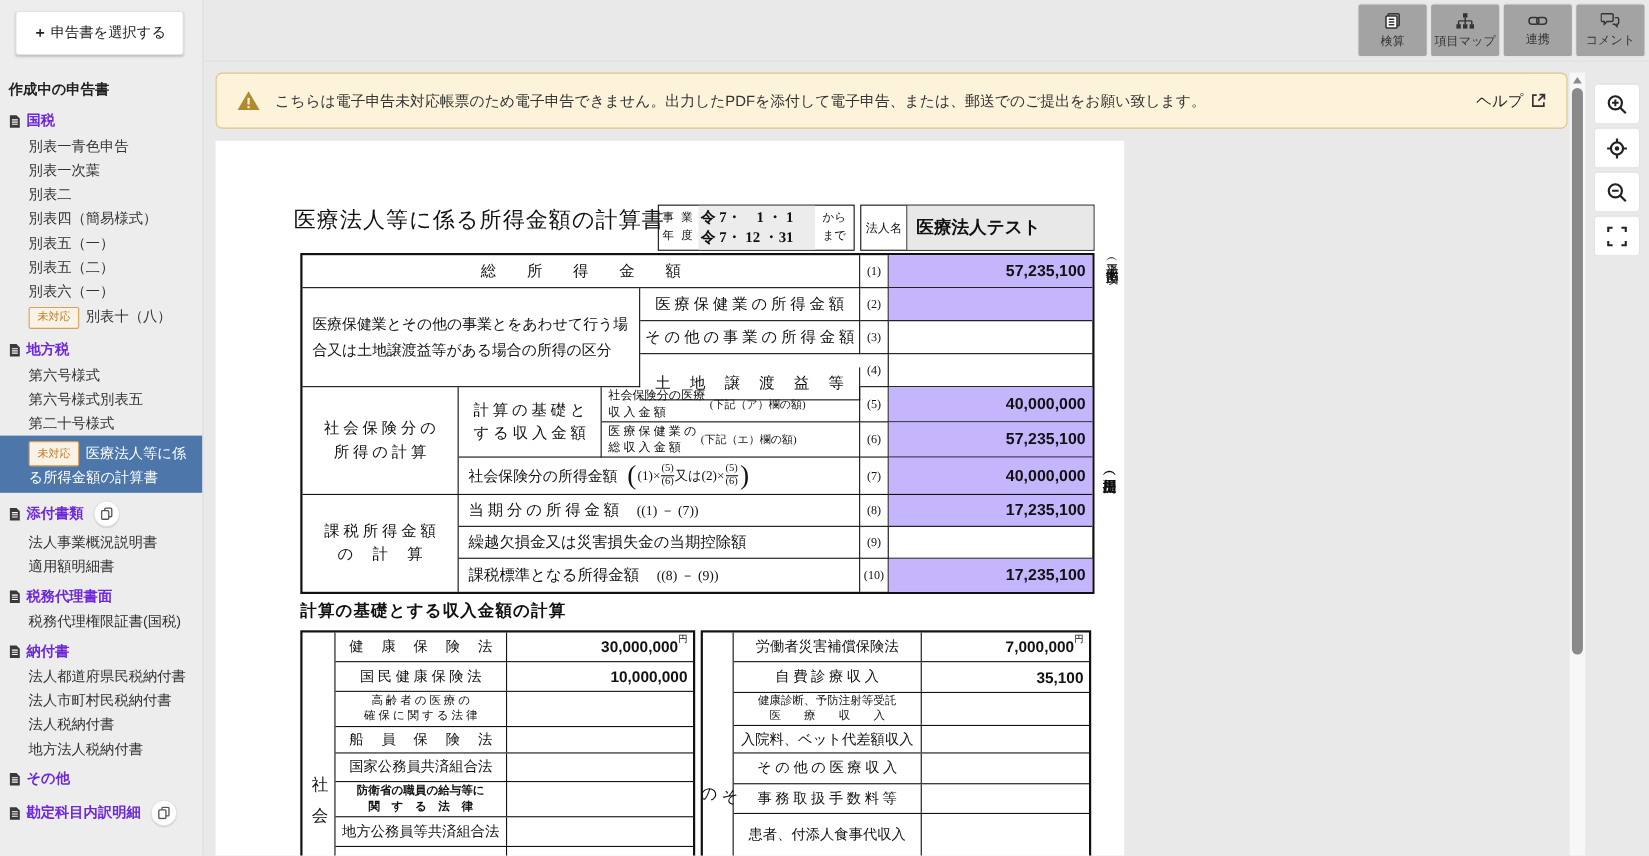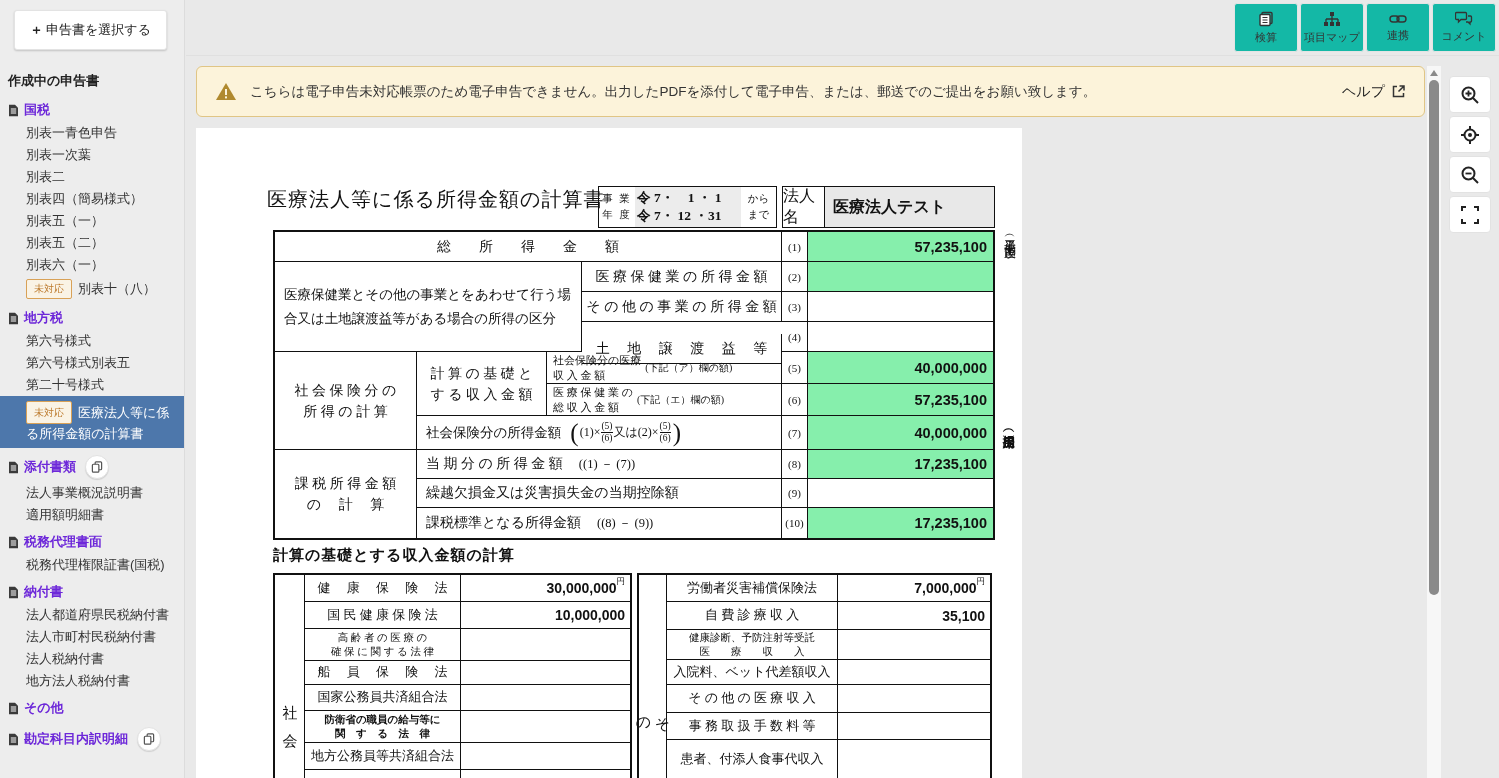--- a/index.html
+++ b/index.html
@@ -14,21 +14,21 @@
   .sb-sec-title { display:flex; align-items:center; gap:5px; padding:7px 8px 3px 8px; font-size:13px; font-weight:bold; color:#6d28d9; }
   .doc-ico svg { display:block; }
   .sb-item { padding:3px 6px 3px 26px; font-size:13px; color:#333; line-height:16px; cursor:pointer; }
   .badge { display:inline-block; font-size:10px; color:#bd7b2e; background:#faf3e5; border:1px solid #d8a157; border-radius:2px; padding:1px 7px; margin-right:6px; vertical-align:1px; }
   .sb-item-active { background:#4d77ab; color:#fff; padding:5px 6px 5px 26px; font-size:13px; line-height:19px; cursor:pointer; }
   .copy-btn { width:24px; height:24px; background:#fff; border:1px solid #e2e2e2; border-radius:50%; box-shadow:0 1px 1px rgba(0,0,0,.12); display:inline-flex; align-items:center; justify-content:center; margin-left:4px; cursor:pointer; }
 
   
   .topbar { position:absolute; left:186px; top:0; width:1313px; height:56px; background:#e9e9e9; border-bottom:1px solid #e0e0e0; }
   .tb-actions { position:absolute; right:3px; top:3px; display:flex; gap:2px; }
-  .tb-btn { width:64px; height:49px; background:#14b8a6; border:1px solid #e4e4e4; border-radius:3px; display:flex; flex-direction:column; align-items:center; justify-content:center; gap:3px; font-size:11px; color:#333; cursor:pointer; }
+  .tb-btn { width:64px; height:49px; background:#a3a3a3; border:1px solid #e4e4e4; border-radius:3px; display:flex; flex-direction:column; align-items:center; justify-content:center; gap:3px; font-size:11px; color:#333; cursor:pointer; }
 
   
   .banner { position:absolute; left:196px; top:66px; width:1229px; height:51px; background:#fcf3da; border:1px solid #e0c585; border-radius:6px; display:flex; align-items:center; padding:0 18px; }
   .banner-text { font-size:13.5px; color:#333; margin-left:13px; }
   .banner-help { margin-left:auto; display:flex; align-items:center; gap:6px; font-size:14px; color:#222; cursor:pointer; }
 
   
   .scrollbar { position:absolute; left:1427px; top:66px; width:14px; height:712px; background:#f7f7f7; }
   .sb-up { position:absolute; left:3px; top:4px; width:0; height:0; border-left:4px solid transparent; border-right:4px solid transparent; border-bottom:6px solid #8a8a8a; }
   .sb-thumb { position:absolute; left:2px; top:14px; width:10px; height:515px; background:#8a8a8a; border-radius:5px; }
@@ -36,36 +36,36 @@
   .rt-btn { width:42px; height:37px; background:#fff; border:1px solid #e2e2e2; border-radius:4px; display:flex; align-items:center; justify-content:center; cursor:pointer; }
 
   
   .page { position:absolute; left:196px; top:128px; width:826px; height:650px; background:#fff; overflow:hidden; font-family:"Liberation Serif","DejaVu Serif",serif; color:#111; }
   .doc-title { position:absolute; left:71px; top:58px; font-size:20px; letter-spacing:1px; }
   .fiscal { position:absolute; left:402px; top:58px; width:179px; height:42px; border:1px solid #111; display:flex; }
   .fiscal .fl { width:36px; display:flex; flex-direction:column; justify-content:center; align-items:center; font-size:10.5px; line-height:16px; letter-spacing:2px; }
   .fiscal .fd { width:106px; background:#ececec; display:flex; flex-direction:column; justify-content:center; font-weight:bold; font-size:13.5px; line-height:18px; padding-left:2px; white-space:nowrap; }
   .fiscal .fs { flex:1; display:flex; flex-direction:column; justify-content:center; align-items:center; font-size:10.5px; line-height:16px; }
   .corp { position:absolute; left:586px; top:58px; width:213px; height:42px; border:1px solid #111; display:flex; }
-  .corp .cl { width:42px; border-right:1px solid #111; display:flex; align-items:center; justify-content:center; font-size:16px; }
+  .corp .cl { width:42px; border-right:1px solid #111; display:flex; align-items:center; justify-content:center; font-size:11px; }
   .corp .cv { flex:1; background:#e8e8e8; display:flex; align-items:center; padding-left:8px; font-weight:bold; font-size:16px; }
   .vnote { position:absolute; writing-mode:vertical-rl; font-size:11.5px; letter-spacing:1px; color:#111; }
   .vnote.b { font-weight:bold; font-size:12.5px; }
 
   
   .t1 { position:absolute; left:77px; top:102px; width:722px; height:310px; border:2px solid #111; background:#fff; }
   .c { position:absolute; border-right:1px solid #111; border-bottom:1px solid #111; display:flex; align-items:center; font-size:14px; overflow:hidden; }
   .c.ctr { justify-content:center; }
   .c.pl { padding-left:9px; }
   .c.pre { white-space:pre-line; text-align:center; line-height:1.5; }
   .c.nob { border-bottom:none; }
   .c.nor { border-right:none; }
   .no { justify-content:center; font-size:11px; }
   .val { justify-content:flex-end; padding-right:6px; font-family:"Liberation Sans",sans-serif; font-weight:bold; font-size:14.5px; }
-  .gray { background:#86efac; }
+  .gray { background:#c4b5fd; }
   .note { font-size:10px; margin-left:4px; white-space:nowrap; }
   .sub2 { font-size:11px; white-space:pre-line; line-height:1.35; }
   .frac { display:inline-flex; flex-direction:column; align-items:center; font-size:9.5px; line-height:1.15; margin:0 1px; vertical-align:middle; }
   .frac .ft { border-bottom:1px solid #111; }
   .paren { font-size:25px; font-weight:300; margin:0 1px; }
   .fwrap { display:flex; align-items:center; font-size:12px; margin-left:8px; white-space:nowrap; }
   .r7l { font-size:13.5px; }
   .note2 { font-size:12.5px; margin-left:16px; }
 
   

